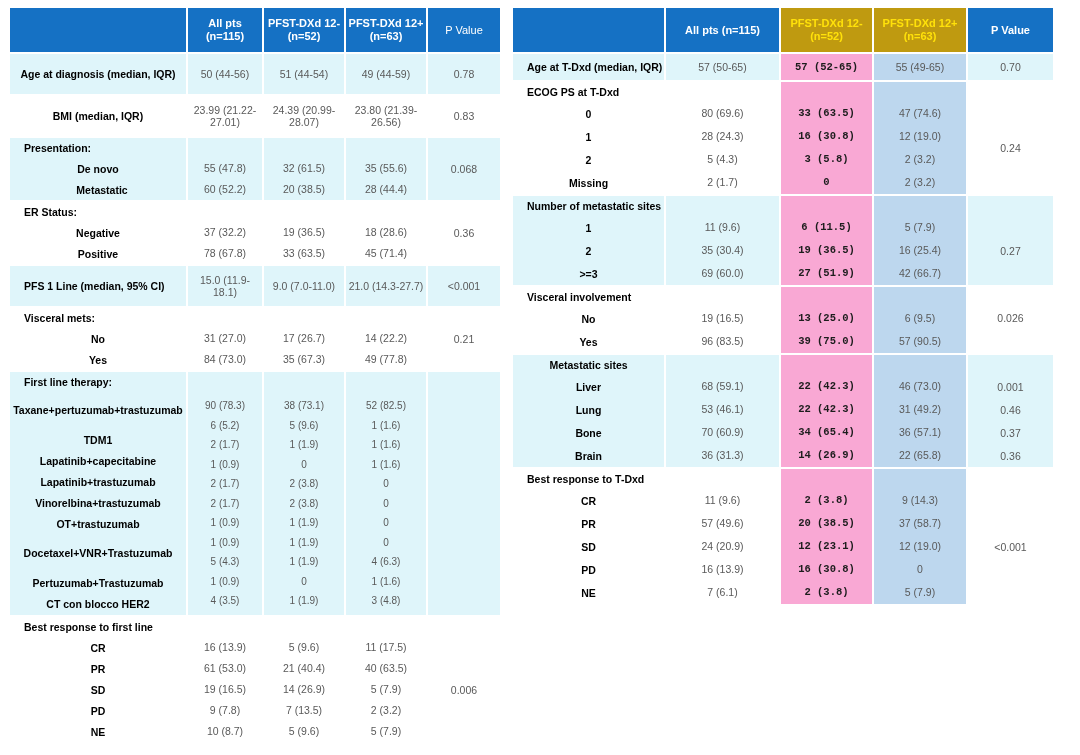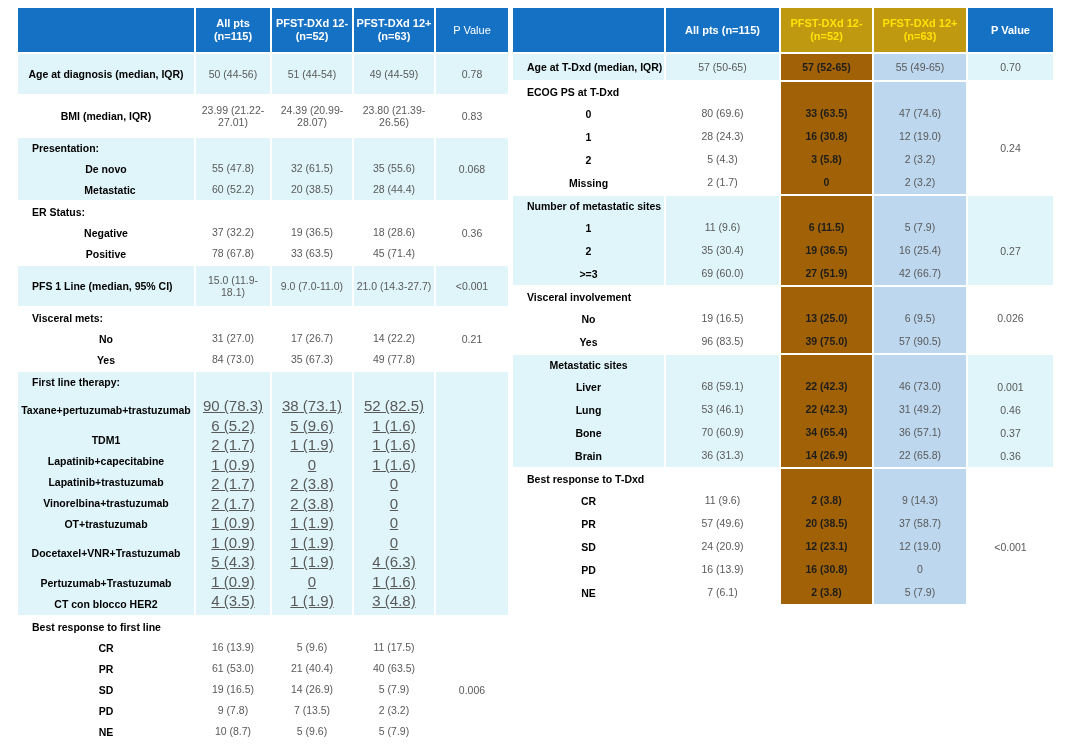--- a/index.html
+++ b/index.html
@@ -18,45 +18,45 @@
   
   .tbl th{
     background:#1571C4;color:#ffffff;font-size:11px;font-weight:bold;
     line-height:13px;white-space:pre-line;height:44px;
   }
   .tbl th.gold{background:#BF9A10;color:#FFE10A;}
   .tbl th.plain{font-weight:normal;}
   
   .c-cyan{background:#DFF5FA;}
   .c-white{background:#ffffff;}
-  .c-mid{background:#a16207;}
+  .c-mid{background:#f9a8d4;font-family:Liberation Mono, monospace;}
   .c-light{background:#BDD7EE;}
   
   td.lbl{font-weight:bold;color:#000;font-size:10.5px;line-height:12px;}
   td.lbl.left{text-align:left;padding-left:14px;}
   .right td.lbl{white-space:nowrap;}
   td.val{color:#595959;font-size:10.5px;line-height:12.5px;padding:1px 2px;}
   td.val.c-mid{font-weight:bold;color:#1d1d1d;}
   td.pv{color:#595959;font-size:10.5px;}
   td.pv.p-top{vertical-align:top;padding-top:5px;}
   
   td.therapy-cell{vertical-align:top;}
   .stack{display:flex;flex-direction:column;height:223px;}
   .stack.vals{justify-content:center;}
   .t-lbl{display:flex;align-items:center;justify-content:center;height:21px;
     font-weight:bold;color:#000;font-size:10.5px;line-height:11.5px;
     overflow-wrap:anywhere;padding:0 3px;}
   .t-lbl.two{height:38px;}
-  .t-val{height:19.5px;line-height:19.5px;color:#595959;font-size:15px;text-decoration:underline;}
+  .t-val{height:19.5px;line-height:19.5px;color:#595959;font-size:10px;}
 </style>
 </head>
 <body>
 
 <div class="stage">
-  <table id="left-table" class="tbl left" style="left:18px;top:8px;width:490px;">
+  <table id="left-table" class="tbl left" style="left:10px;top:8px;width:490px;">
       <colgroup>
         <col style="width: 177px;">
         <col style="width: 76px;">
         <col style="width: 82px;">
         <col style="width: 82px;">
         <col style="width: 73px;">
       </colgroup>
       <thead>
         <tr>
           <th></th>

